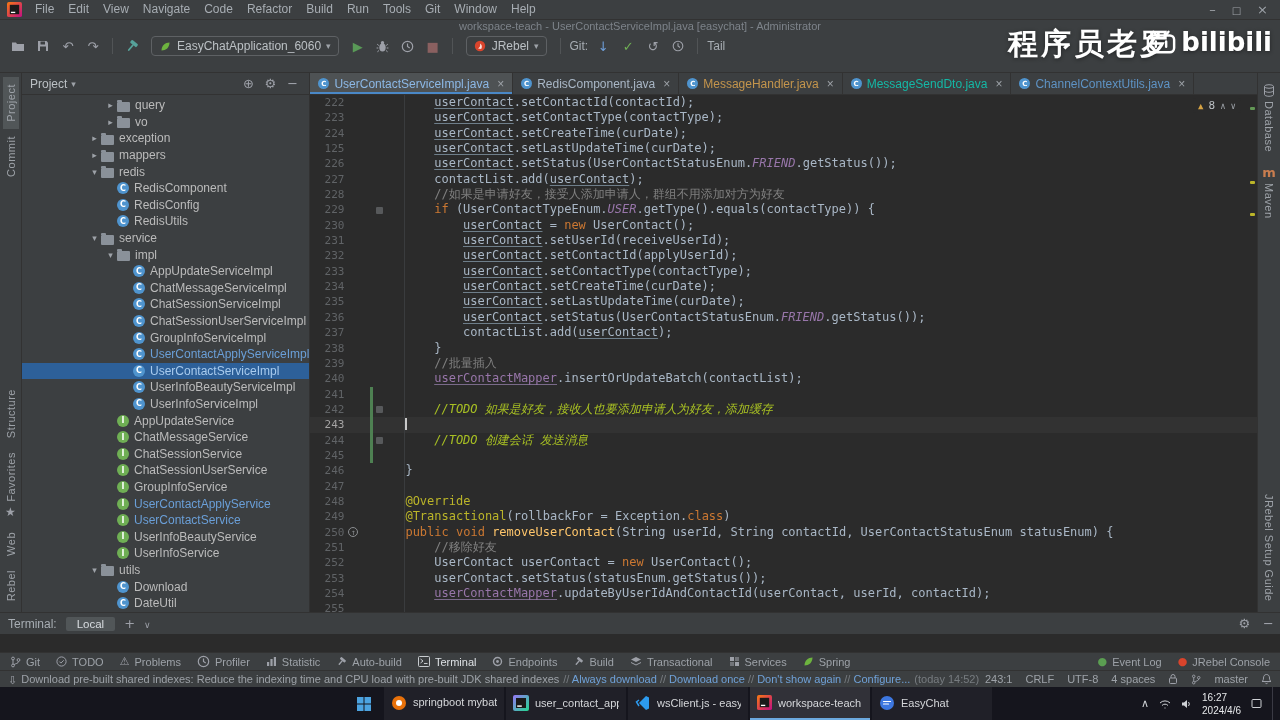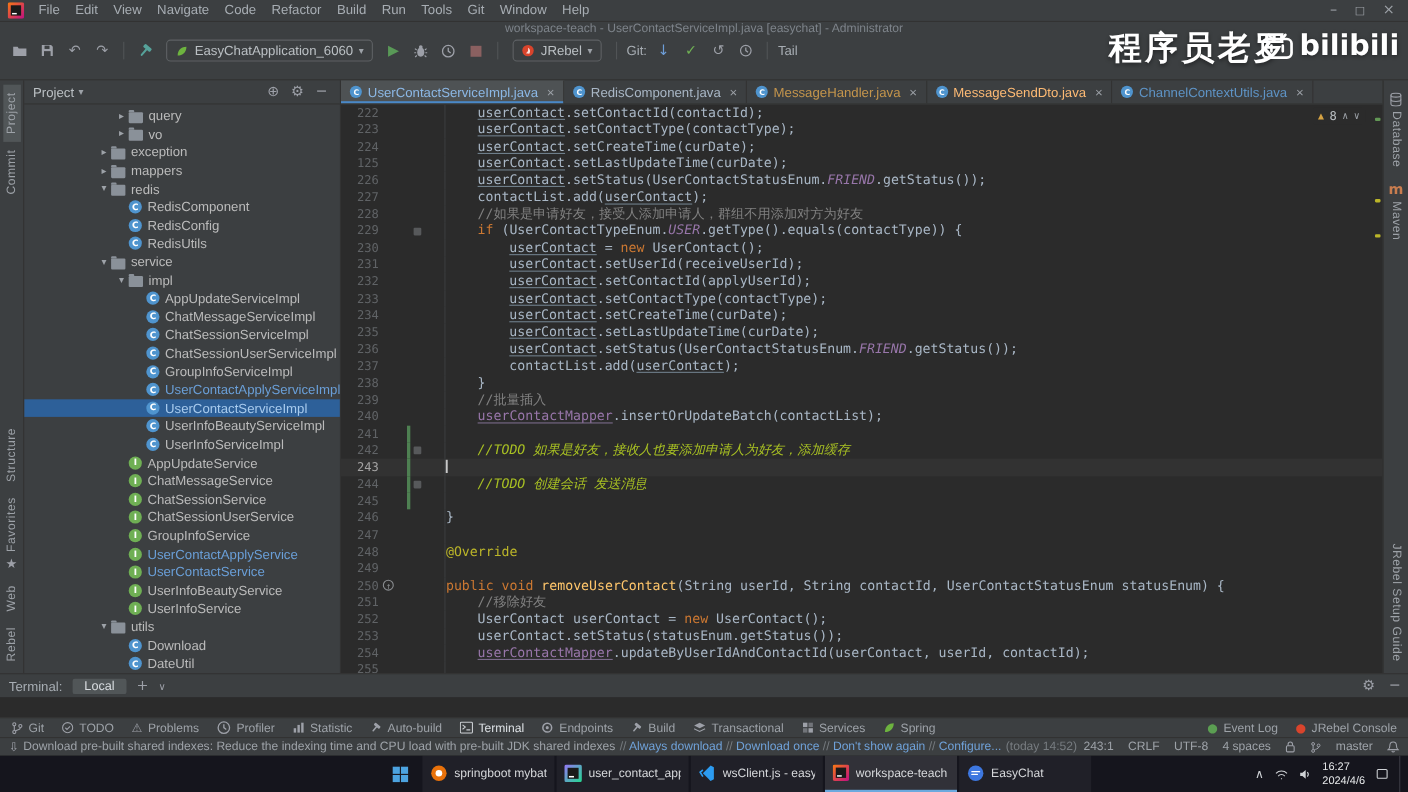--- a/index.html
+++ b/index.html
@@ -499,21 +499,21 @@
             <span class="tab-label" style="color: rgb(169, 183, 198);">RedisComponent.java</span>
             <span class="tab-close">×</span>
           </div>
           <div class="tab">
             <span class="ci c">C</span>
             <span class="tab-label" style="color: rgb(196, 149, 76);">MessageHandler.java</span>
             <span class="tab-close">×</span>
           </div>
           <div class="tab">
             <span class="ci c">C</span>
-            <span class="tab-label" style="color: #fdba74;">MessageSendDto.java</span>
+            <span class="tab-label" style="color: #14b8a6;">MessageSendDto.java</span>
             <span class="tab-close">×</span>
           </div>
           <div class="tab">
             <span class="ci c">C</span>
             <span class="tab-label" style="color: rgb(94, 147, 197);">ChannelContextUtils.java</span>
             <span class="tab-close">×</span>
           </div>
         </div>
       <div class="editor">
         <div id="code">
@@ -537,21 +537,21 @@
             <div class="code-line"><span class="gutter"><span class="lnum">239</span></span><span class="code-text" style="padding-left: 28.8px;"><span class="tk-c">//批量插入</span></span></div>
             <div class="code-line"><span class="gutter"><span class="lnum">240</span></span><span class="code-text" style="padding-left: 28.8px;"><span class="tk-f">userContactMapper</span><span class="tk-p">.insertOrUpdateBatch(contactList);</span></span></div>
             <div class="code-line"><span class="gutter"><span class="lnum">241</span><span class="vcs-mark"></span></span><span class="code-text" style="padding-left: 0px;"></span></div>
             <div class="code-line"><span class="gutter"><span class="lnum">242</span><span class="vcs-mark"></span><span class="fold-mark"></span></span><span class="code-text" style="padding-left: 28.8px;"><span class="tk-d">//TODO 如果是好友，接收人也要添加申请人为好友，添加缓存</span></span></div>
             <div class="code-line current"><span class="gutter"><span class="lnum">243</span><span class="vcs-mark"></span></span><span class="code-text" style="padding-left: 0px;"><span class="caret"></span></span></div>
             <div class="code-line"><span class="gutter"><span class="lnum">244</span><span class="vcs-mark"></span><span class="fold-mark"></span></span><span class="code-text" style="padding-left: 28.8px;"><span class="tk-d">//TODO 创建会话 发送消息</span></span></div>
             <div class="code-line"><span class="gutter"><span class="lnum">245</span><span class="vcs-mark"></span></span><span class="code-text" style="padding-left: 0px;"></span></div>
             <div class="code-line"><span class="gutter"><span class="lnum">246</span></span><span class="code-text" style="padding-left: 0px;"><span class="tk-p">}</span></span></div>
             <div class="code-line"><span class="gutter"><span class="lnum">247</span></span><span class="code-text" style="padding-left: 0px;"></span></div>
             <div class="code-line"><span class="gutter"><span class="lnum">248</span></span><span class="code-text" style="padding-left: 0px;"><span class="tk-a">@Override</span></span></div>
-            <div class="code-line"><span class="gutter"><span class="lnum">249</span></span></div>
+            <div class="code-line"><span class="gutter"><span class="lnum">249</span></span><span class="code-text" style="padding-left: 0px;"><span class="tk-a">@Transactional</span><span class="tk-p">(rollbackFor = Exception.</span><span class="tk-k">class</span><span class="tk-p">)</span></span></div>
             <div class="code-line"><span class="gutter"><span class="lnum">250</span><span class="ovr">↑</span></span><span class="code-text" style="padding-left: 0px;"><span class="tk-k">public</span><span class="tk-p"> </span><span class="tk-k">void</span><span class="tk-p"> </span><span class="tk-m">removeUserContact</span><span class="tk-p">(String userId, String contactId, UserContactStatusEnum statusEnum) {</span></span></div>
             <div class="code-line"><span class="gutter"><span class="lnum">251</span></span><span class="code-text" style="padding-left: 28.8px;"><span class="tk-c">//移除好友</span></span></div>
             <div class="code-line"><span class="gutter"><span class="lnum">252</span></span><span class="code-text" style="padding-left: 28.8px;"><span class="tk-p">UserContact userContact = </span><span class="tk-k">new</span><span class="tk-p"> UserContact();</span></span></div>
             <div class="code-line"><span class="gutter"><span class="lnum">253</span></span><span class="code-text" style="padding-left: 28.8px;"><span class="tk-p">userContact.setStatus(statusEnum.getStatus());</span></span></div>
             <div class="code-line"><span class="gutter"><span class="lnum">254</span></span><span class="code-text" style="padding-left: 28.8px;"><span class="tk-f">userContactMapper</span><span class="tk-p">.updateByUserIdAndContactId(userContact, userId, contactId);</span></span></div>
             <div class="code-line"><span class="gutter"><span class="lnum">255</span></span><span class="code-text" style="padding-left: 0px;"></span></div>
             <div class="code-line"><span class="gutter"><span class="lnum">256</span></span><span class="code-text" style="padding-left: 28.8px;"><span class="tk-c">//将好友中也移除自己</span></span></div>
             <div class="code-line"><span class="gutter"><span class="lnum">257</span></span><span class="code-text" style="padding-left: 28.8px;"><span class="tk-p">UserContact friendContact = </span><span class="tk-k">new</span><span class="tk-p"> UserContact();</span></span></div>
           </div>
 

